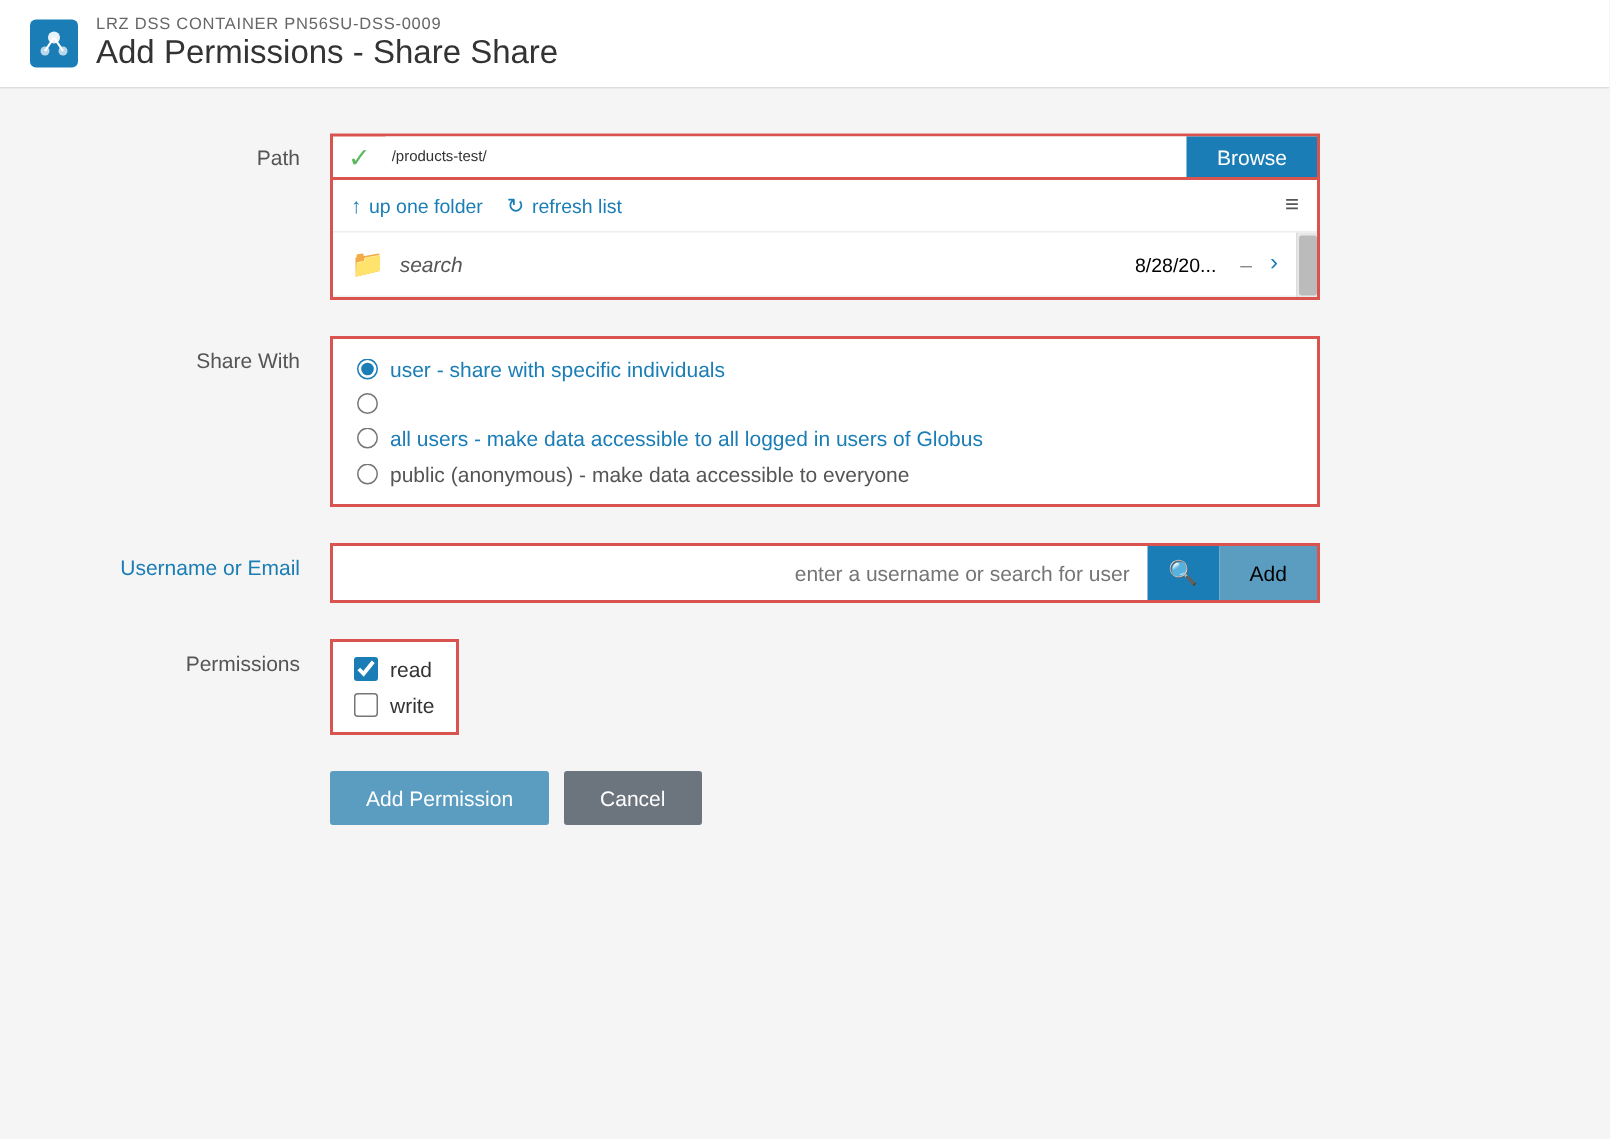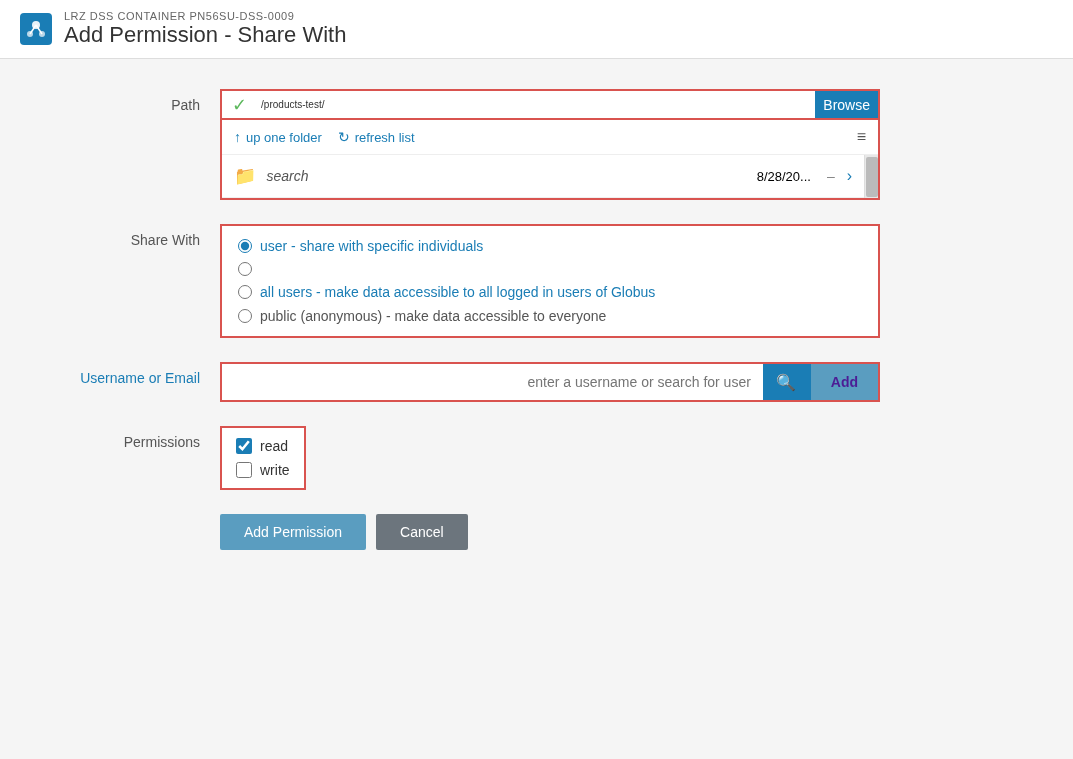--- a/index.html
+++ b/index.html
@@ -86,21 +86,21 @@
       border: none;
       outline: none;
       padding: 8px 4px;
       font-size: 10px;
       color: #333;
     }
     .browse-btn {
       background: #1a7db5;
       color: white;
       border: none;
-      padding: 0 8px;
+      padding: 0 20px;
       cursor: pointer;
       font-size: 14px;
       font-weight: 500;
     }
     .file-browser {
       border: 2px solid #d9534f;
       border-top: none;
       background: #fff;
       margin-top: 0;
     }
@@ -204,26 +204,26 @@
     .search-btn {
       background: #1a7db5;
       color: white;
       border: none;
       padding: 0 14px;
       cursor: pointer;
       font-size: 16px;
     }
     .add-btn {
       background: #5a9dc0;
-      color: #4c1d95;
+      color: #000000;
       border: none;
       padding: 0 20px;
       cursor: pointer;
       font-size: 14px;
-      font-weight: 700;
+      font-weight: 400;
     }
     .permissions-box {
       border: 2px solid #d9534f;
       background: #fff;
       padding: 10px 14px;
       display: inline-block;
     }
     .checkbox-option {
       display: flex;
       align-items: center;
@@ -296,21 +296,21 @@
     <svg width="22" height="22" viewBox="0 0 22 22" fill="none">
       <circle cx="11" cy="7" r="4" fill="white" opacity="0.9"></circle>
       <circle cx="5" cy="16" r="3" fill="white" opacity="0.7"></circle>
       <circle cx="17" cy="16" r="3" fill="white" opacity="0.7"></circle>
       <line x1="11" y1="7" x2="5" y2="16" stroke="white" stroke-width="1.5"></line>
       <line x1="11" y1="7" x2="17" y2="16" stroke="white" stroke-width="1.5"></line>
     </svg>
   </div>
   <div class="header-text">
     <span class="header-subtitle">LRZ DSS CONTAINER PN56SU-DSS-0009</span>
-    <span class="header-title">Add Permission - Share With</span>
+    <span class="header-title">Add Permissions - Share Share</span>
   </div>
 </div>
 
 <div class="main-content">
 
   <div class="form-row">
     <div class="form-label">Path</div>
     <div class="form-control-area">
       <div class="path-input-row">
         <div class="path-icon">✓</div>

